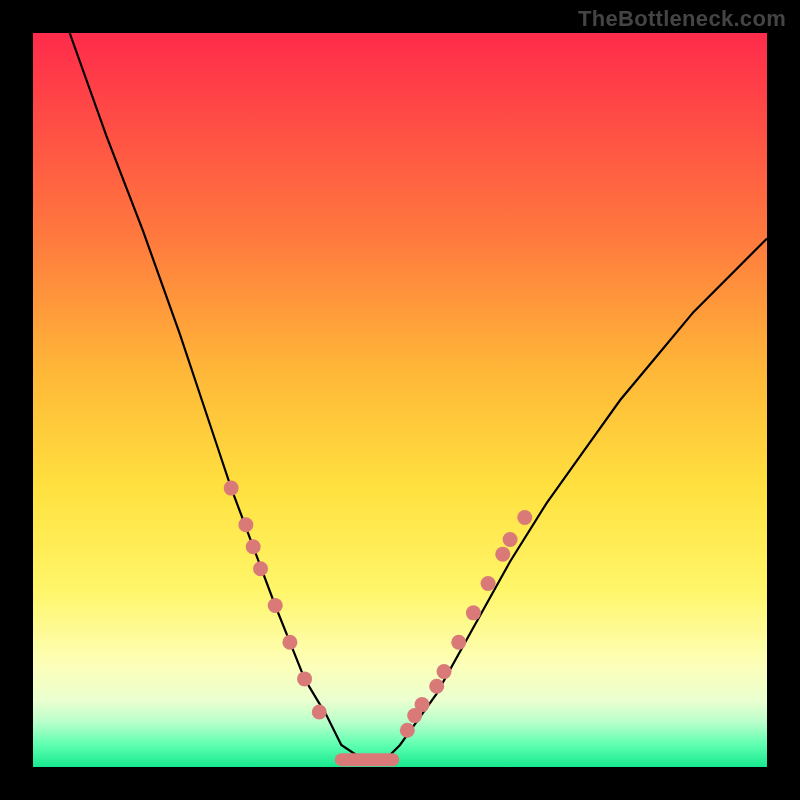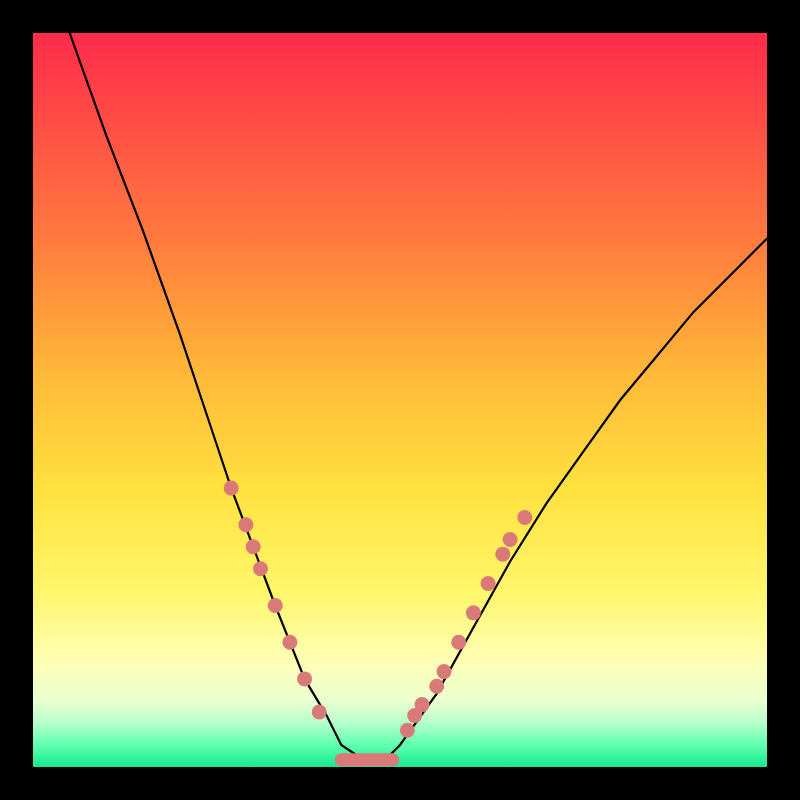--- a/index.html
+++ b/index.html
@@ -68,20 +68,21 @@
     stroke-linecap: round;
   }
   .dot {
     stroke: none;
   }
 </style>
 </head>
 <body>
 
 <div class="frame">
+  <div class="watermark">TheBottleneck.com</div>
 
   <div class="plot-area">
     <svg class="overlay" viewBox="0 0 734 734">
       <path id="curve-path" class="curve" d="M36.7 0.0 L73.4 102.8 L110.1 198.2 L146.8 300.9 L183.5 411.0 L198.2 455.1 L220.2 513.8 L242.2 572.5 L256.9 609.2 L271.6 645.9 L293.6 682.6 L308.3 712.0 L330.3 726.7 L352.3 726.7 L367.0 712.0 L403.7 660.6 L440.4 594.5 L477.1 528.5 L513.8 469.8 L550.5 418.4 L587.2 367.0 L623.9 323.0 L660.6 278.9 L697.3 242.2 L734.0 205.5"></path>
       <line id="flat-segment" class="flatline" stroke="#d97a78" x1="308.28" x2="359.65999999999997" y1="726.66" y2="726.66"></line>
       <g id="dots-left">
           <circle cx="198.18" cy="455.08" r="7.5" class="dot" fill="#d97a78"></circle>
           <circle cx="212.85999999999999" cy="491.78" r="7.5" class="dot" fill="#d97a78"></circle>
           <circle cx="220.2" cy="513.8" r="7.5" class="dot" fill="#d97a78"></circle>
           <circle cx="227.54" cy="535.8199999999999" r="7.5" class="dot" fill="#d97a78"></circle>

